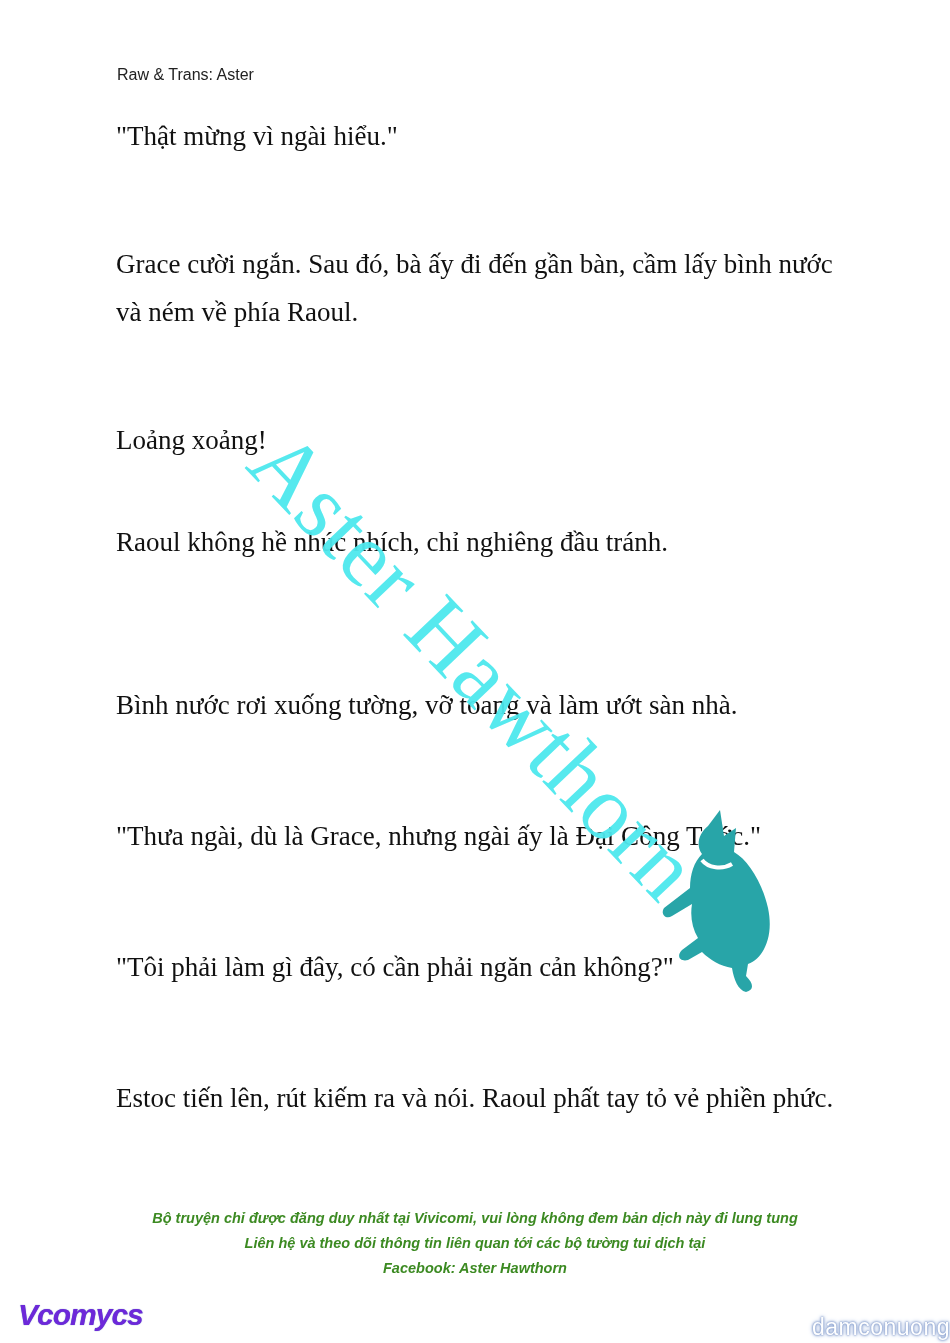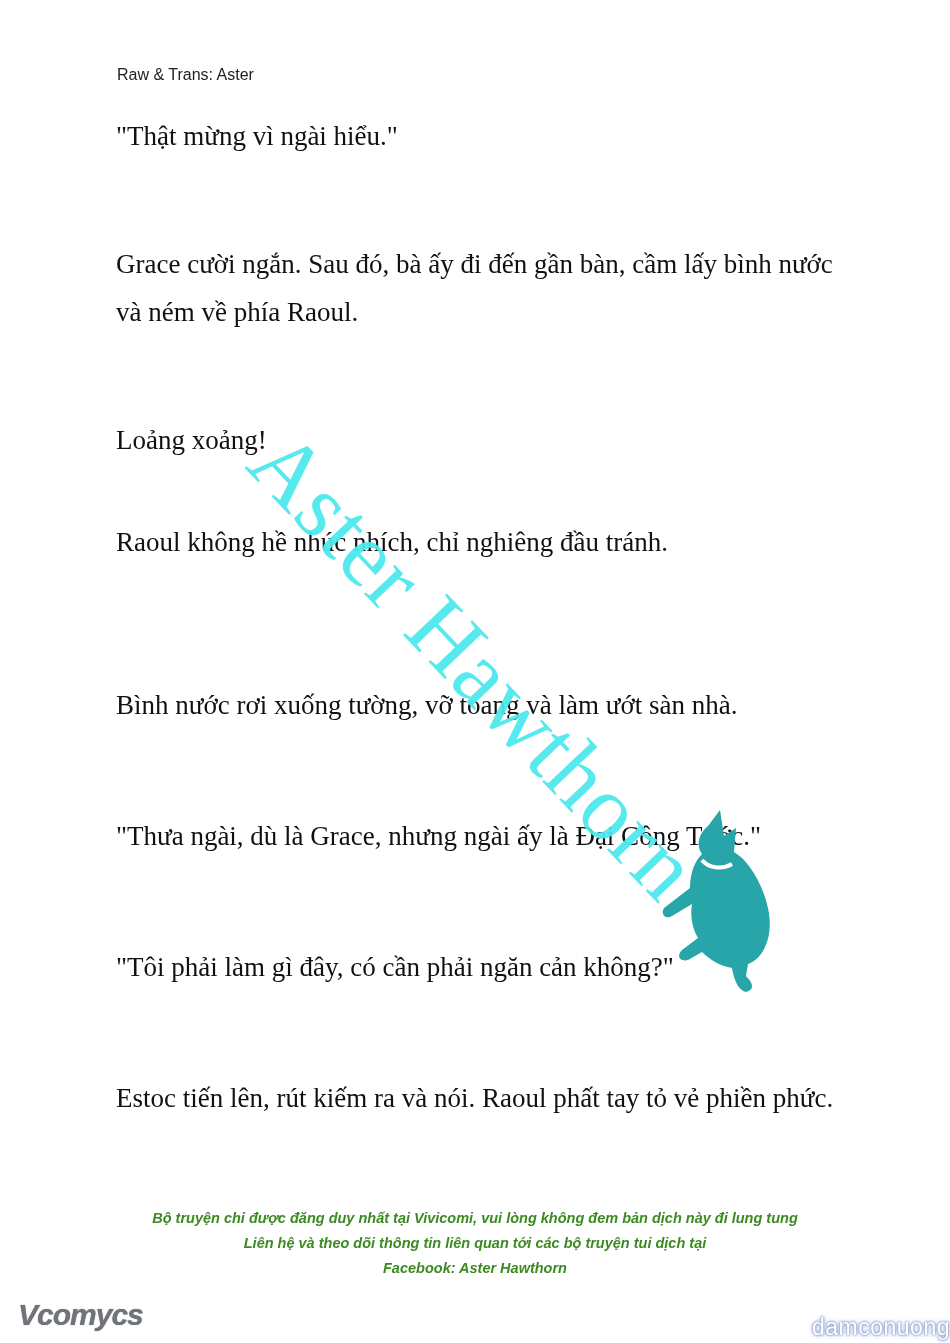--- a/index.html
+++ b/index.html
@@ -24,21 +24,21 @@
     }
     .cat { position: absolute; left: 650px; top: 808px; width: 135px; height: 185px; }
     .footer {
       position: absolute; left: 0; width: 950px; text-align: center;
       font-family: "Liberation Sans", sans-serif; font-style: italic; font-weight: bold;
       font-size: 14.5px; color: #3c8a22;
     }
     .logo-vcomycs {
       position: absolute; left: 18px; top: 1298px;
       font-family: "Liberation Sans", sans-serif; font-style: italic; font-weight: bold;
-      font-size: 30px; color: #737373; letter-spacing: -1px;
+      font-size: 30px; color: #6d28d9; letter-spacing: -1px;
       text-shadow: 0 0 1px #5a76b8;
       text-align: center;
     }
     .logo-dam {
       position: absolute; left: 812px; top: 1314px;
       font-family: "Liberation Sans", sans-serif; font-size: 23px; color: #ffffff;
       text-shadow: 0 0 3px #7a95c8, 0 0 5px #9fb4de, 0 0 2px #6a86bf; letter-spacing: 0.5px;
     }
   </style>
 </head>
@@ -59,18 +59,18 @@
   <div class="watermark">Aster Hawthorn</div>
 
   <svg class="cat" viewBox="0 0 135 185">
     <g fill="#28a5a8">
       <path d="M58 18 L70 2 L74 28 L86 20 L84 44 C98 52 112 74 118 100 C124 128 114 150 98 156 L96 168 C104 176 104 182 96 184 C88 182 84 172 82 160 C70 158 60 152 52 144 L38 152 C30 154 26 148 32 142 L48 130 C42 120 40 108 42 96 L22 108 C16 112 10 106 14 100 L40 80 C40 66 44 54 52 46 C46 38 48 26 58 18 Z"></path>
     </g>
     <path d="M52 52 C58 60 72 62 82 56" stroke="#ffffff" stroke-width="4" fill="none"></path>
   </svg>
 
   <div class="footer" style="top:1210px">Bộ truyện chỉ được đăng duy nhất tại Vivicomi, vui lòng không đem bản dịch này đi lung tung</div>
-  <div class="footer" style="top:1235px">Liên hệ và theo dõi thông tin liên quan tới các bộ truyện tui dịch tại</div>
+  <div class="footer" style="top:1235px">Liên hệ và theo dõi thông tin liên quan tới các bộ tường tui dịch tại</div>
   <div class="footer" style="top:1260px">Facebook: Aster Hawthorn</div>
 
   <div class="logo-vcomycs">Vcomycs</div>
   <div class="logo-dam">damconuong</div>
 </div>
 
 </body></html>

